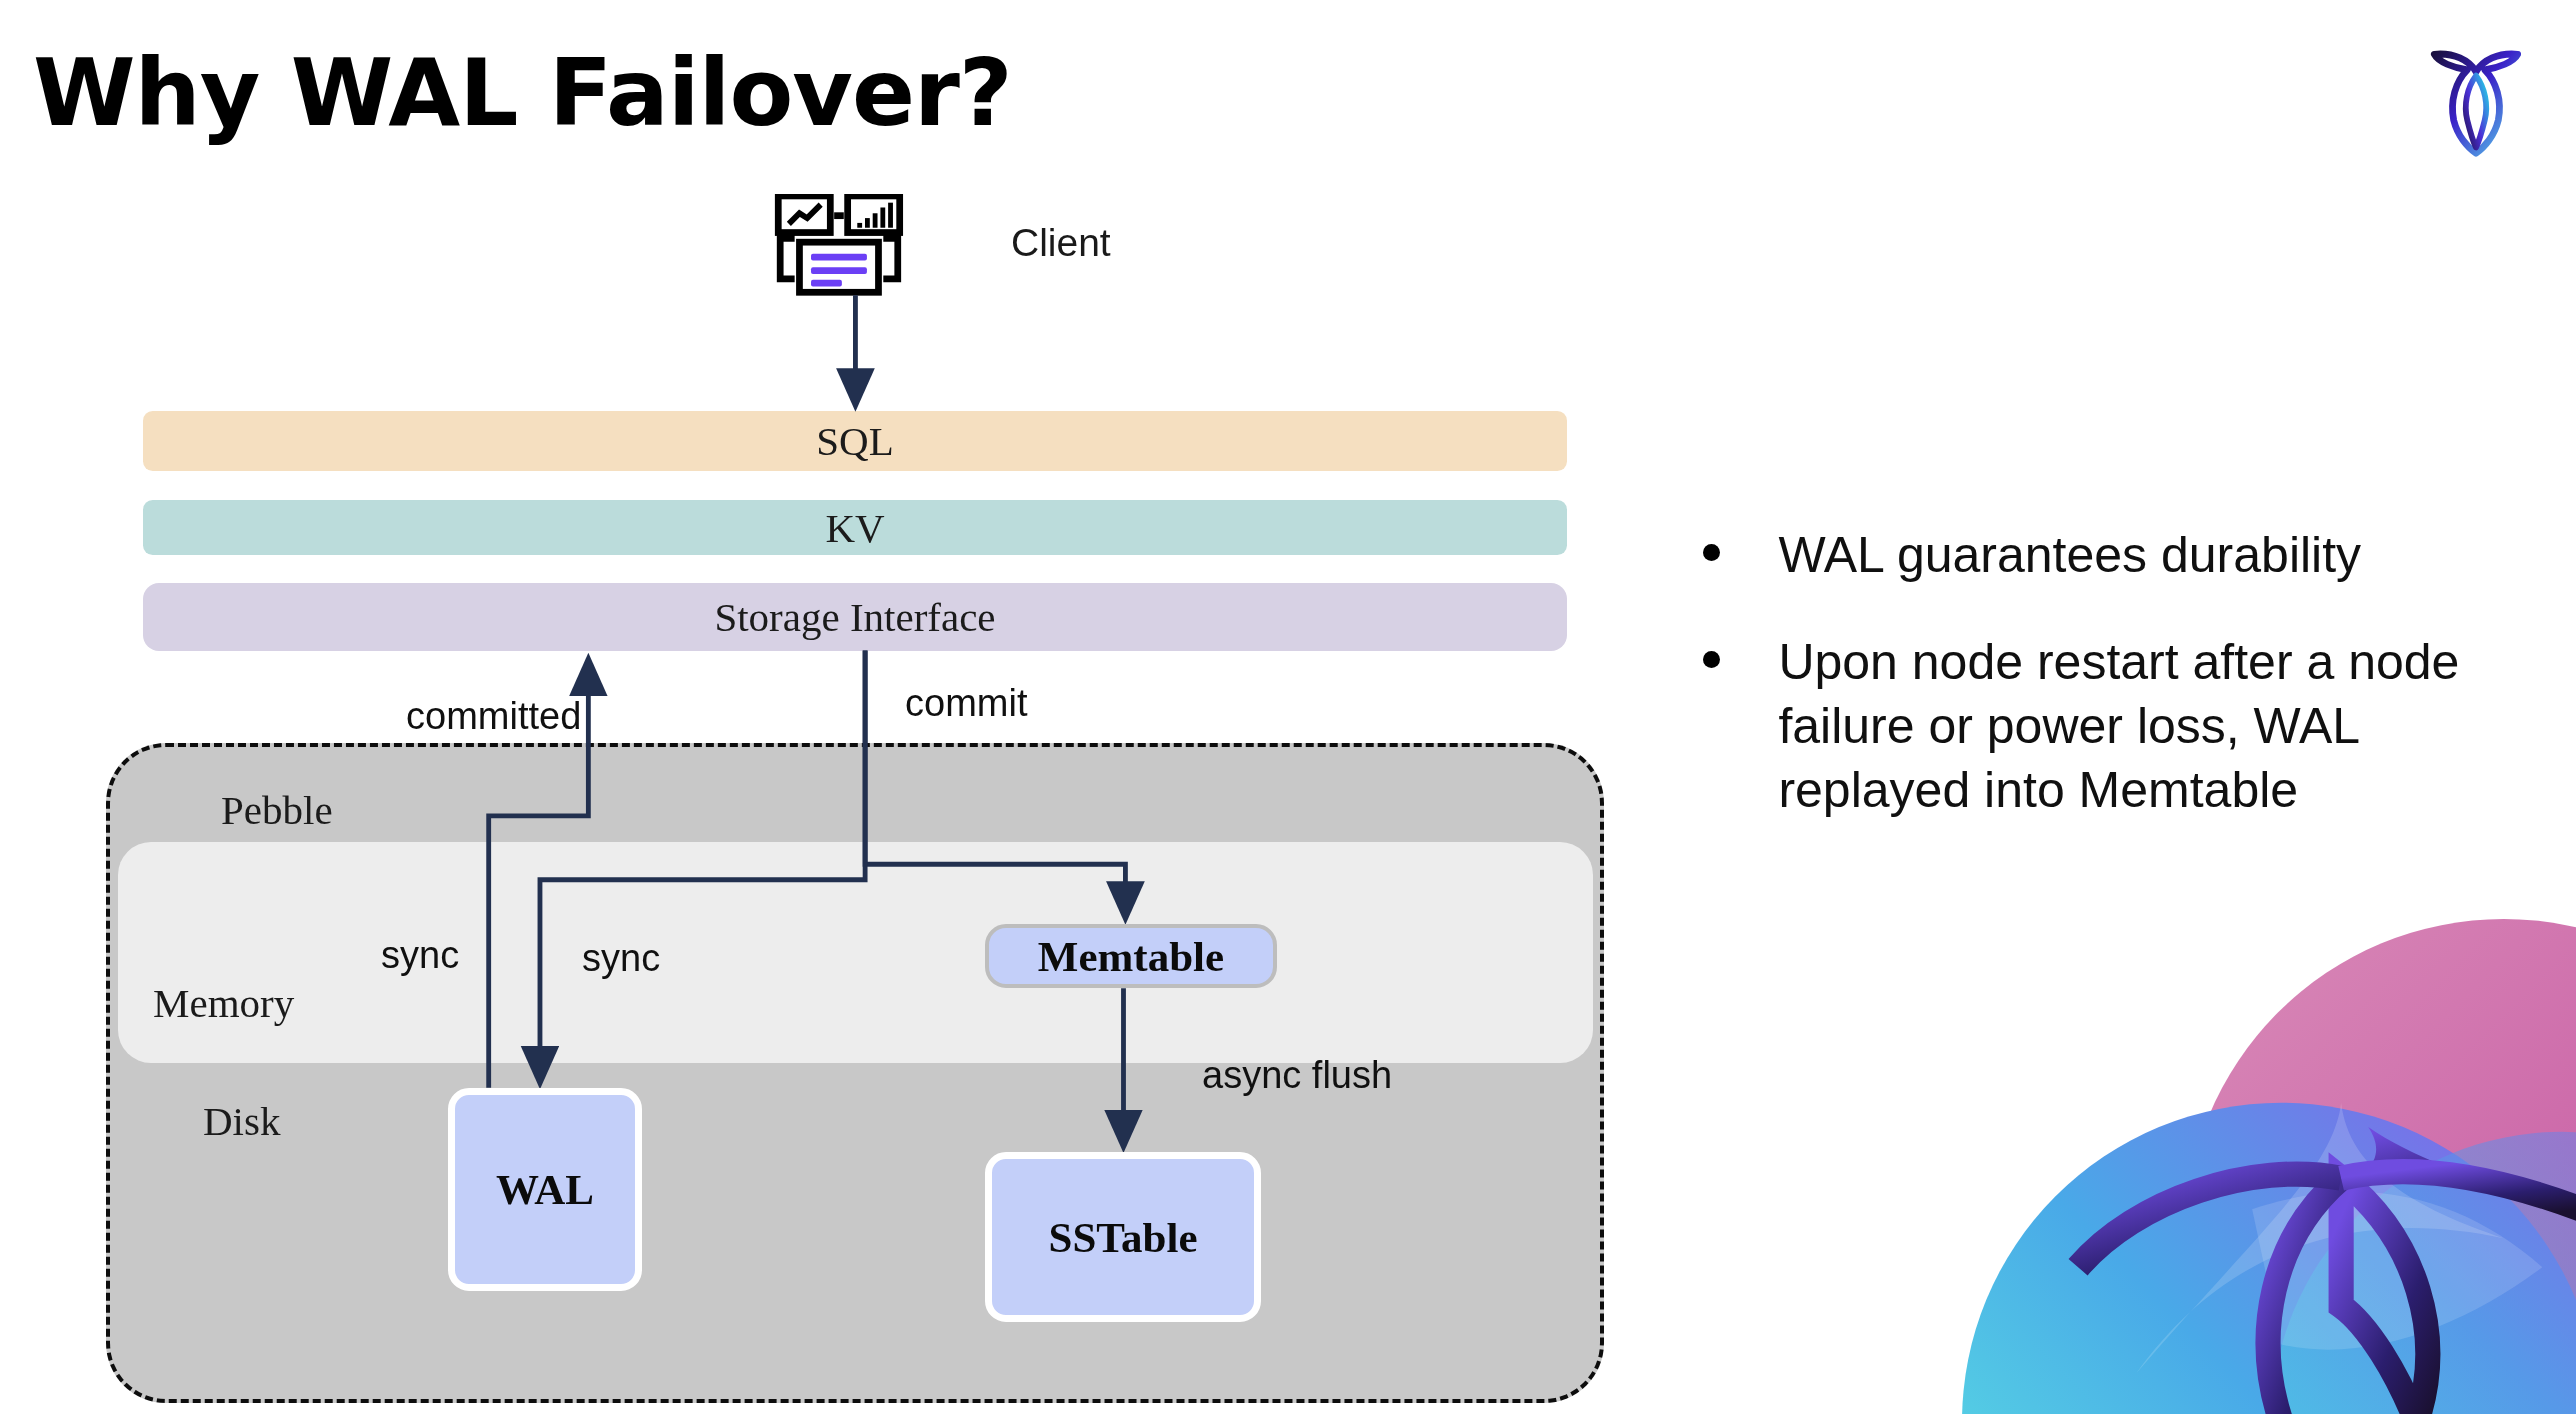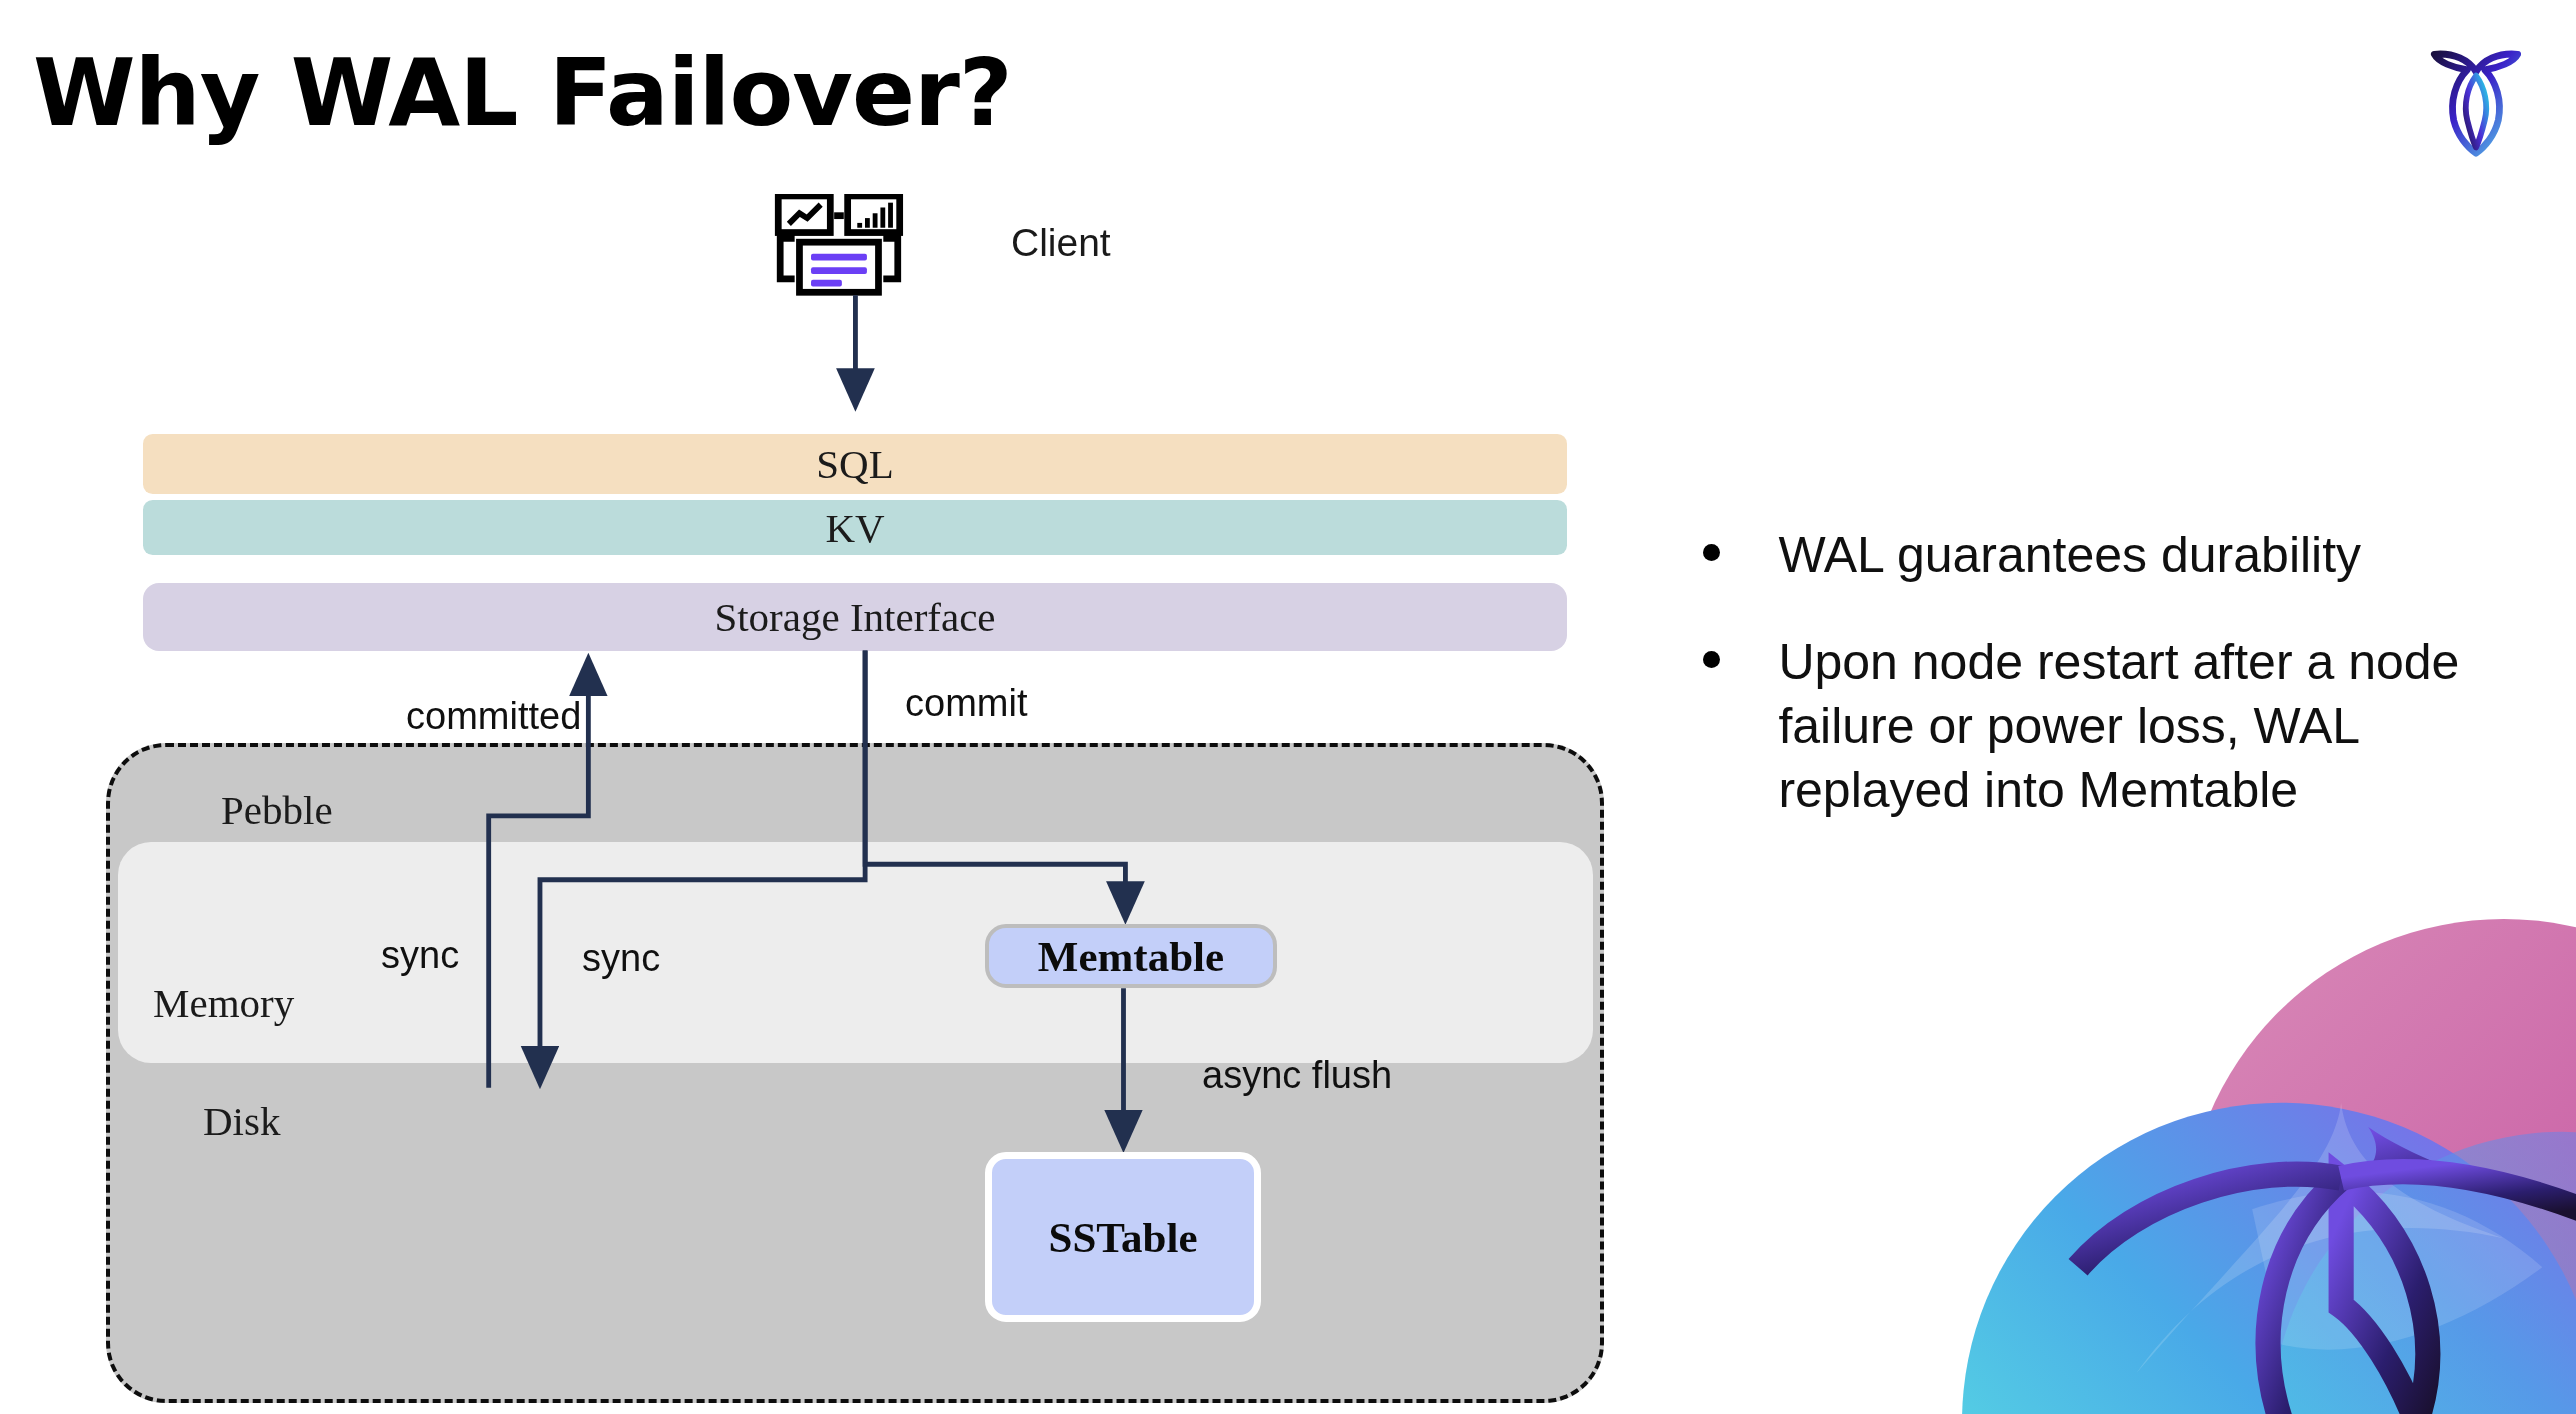--- a/index.html
+++ b/index.html
@@ -31,21 +31,21 @@
     font-family:"Liberation Sans", sans-serif;
   }
 
   
   .layer-bar{
     position:absolute;left:143px;width:1424px;border-radius:9.7px;
     display:flex;align-items:center;justify-content:center;
     font-family:"Liberation Serif", serif;
     font-size:41px;color:#1b1b1b;
   }
-  #layer-sql{top:434px;height:60px;background:#F5DFC0;}
+  #layer-sql{top:411px;height:60px;background:#F5DFC0;}
   #layer-kv{top:500px;height:55px;background:#BBDCDB;}
   #layer-storage{top:583px;height:68px;background:#D7D1E4;border-radius:16px;}
 
   
   #pebble-container{
     position:absolute;left:106px;top:743px;width:1498px;height:660px;
     background:#C8C8C8;border:4.8px dashed #0d0d0d;border-radius:60px;
     box-sizing:border-box;
   }
   #pebble-label{
@@ -233,20 +233,23 @@
 
   <div class="edge-label" id="label-committed">committed</div>
   <div class="edge-label" id="label-commit">commit</div>
   <div class="edge-label" id="label-sync-left">sync</div>
   <div class="edge-label" id="label-sync-right">sync</div>
   <div class="edge-label" id="label-async-flush">async flush</div>
 
   <div class="data-box" id="box-memtable">
     <span>Memtable</span>
   </div>
+  <div class="data-box" id="box-wal">
+    <span>WAL</span>
+  </div>
   <div class="data-box" id="box-sstable">
     <span>SSTable</span>
   </div>
 
   <div id="bullets">
     <div class="bullet-row">
       <div class="bullet-dot"></div>
       <div class="bullet-text">WAL guarantees durability</div>
     </div>
     <div class="bullet-row">

